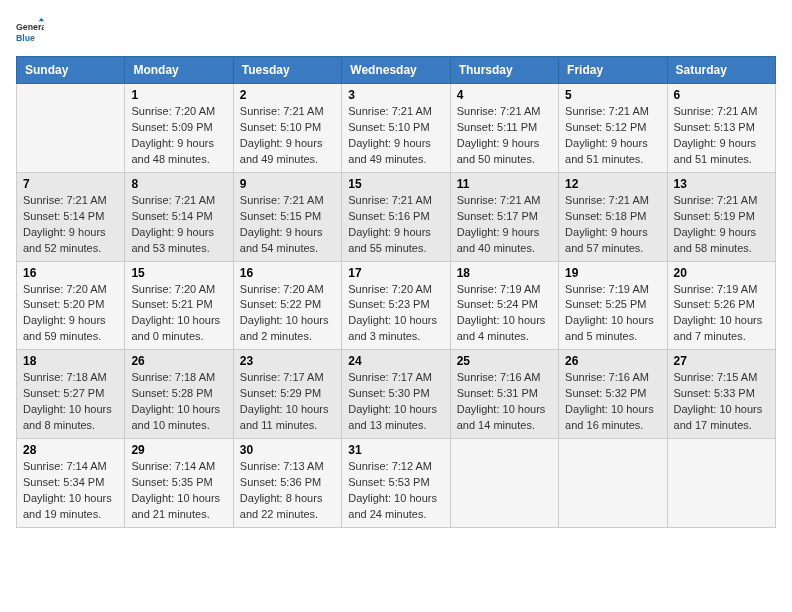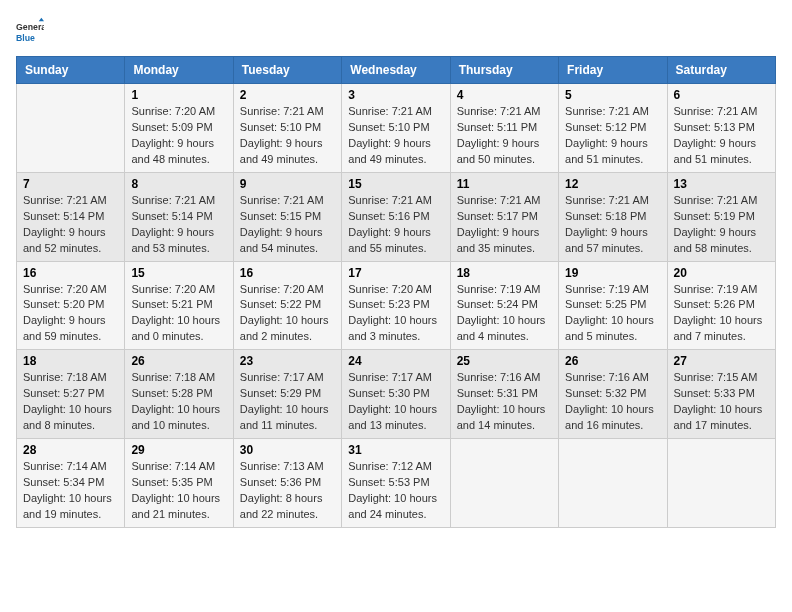--- a/index.html
+++ b/index.html
@@ -206,21 +206,21 @@
           <span>Sunrise: 7:21 AM</span><br>
           <span>Sunset: 5:16 PM</span><br>
           <span>Daylight: 9 hours and 55 minutes.</span>
         </div>
       </td>
         <td>
         <span class="day-num">11</span>
         <div class="day-info">
           <span>Sunrise: 7:21 AM</span><br>
           <span>Sunset: 5:17 PM</span><br>
-          <span>Daylight: 9 hours and 35 minutes.</span>
+          <span>Daylight: 9 hours and 40 minutes.</span>
         </div>
       </td>
         <td>
         <span class="day-num">12</span>
         <div class="day-info">
           <span>Sunrise: 7:21 AM</span><br>
           <span>Sunset: 5:18 PM</span><br>
           <span>Daylight: 9 hours and 57 minutes.</span>
         </div>
       </td>

